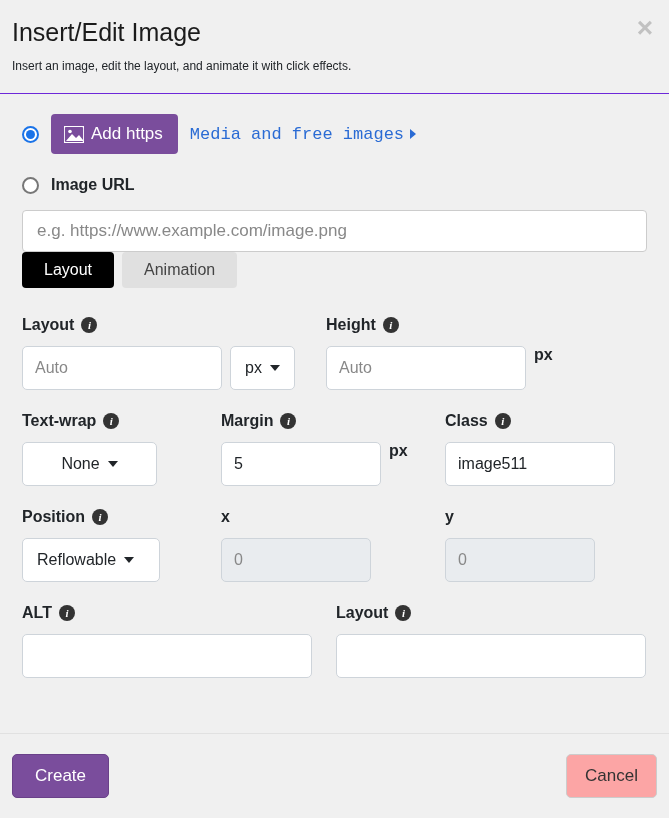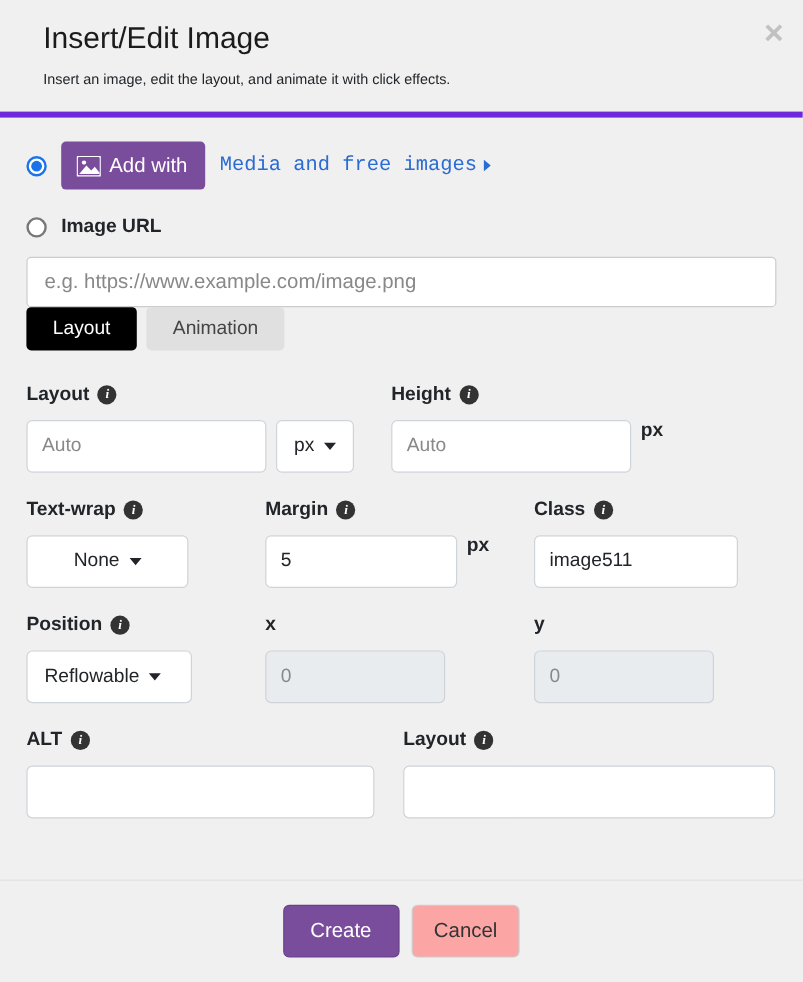--- a/index.html
+++ b/index.html
@@ -13,22 +13,22 @@
     overflow: hidden;
     position: relative;
   }
   .modal {
     background: #f0f0f0;
     width: 669px;
     height: 818px;
     position: relative;
   }
   .modal-header {
-    padding: 18px 22px 20px 36px;
-    border-bottom: 5px solid #6d28d9;
+    padding: 18px 22px 20px 12px;
+    border-bottom: 1px solid #6d28d9;
     position: relative;
   }
   .modal-title {
     font-size: 25px;
     font-weight: 400;
     margin: 0 0 12px 0;
     color: #1b1b1b;
   }
   .modal-subtitle {
     font-size: 12px;
@@ -208,27 +208,27 @@
     border-top: 6px solid #212529;
     display: inline-block;
   }
   .unit {
     font-size: 16px;
     font-weight: 700;
     color: #212529;
   }
   .modal-footer {
     border-top: 1px solid #e1e1e1;
-    padding: 20px 23px;
+    padding: 20px 12px;
     position: absolute;
     bottom: 0;
     left: 0;
     right: 0;
     display: flex;
-    justify-content: center;
+    justify-content: space-between;
     gap: 10px;
   }
   .btn-primary {
     background: #7a4d9c;
     color: #fff;
     border: 1px solid #6a4189;
     border-radius: 5px;
     padding: 11px 22px;
     font-size: 17px;
     font-weight: 500;
@@ -264,21 +264,21 @@
         <span class="radio-dot"></span>
       </span>
       <button class="btn-purple">
         <span>
           <svg width="20" height="17" viewBox="0 0 20 17">
             <rect x="0" y="0" width="20" height="17" rx="2" fill="none" stroke="#fff" stroke-width="1.8"></rect>
             <circle cx="6" cy="5.5" r="1.8" fill="#fff"></circle>
             <path d="M2 15 L8 8 L12 12 L15 9 L19 14 L19 15 Z" fill="#fff"></path>
           </svg>
         </span>
-        <span>Add with</span>
+        <span>Add https</span>
       </button>
       <span class="link-blue">
         <span>Media and free images</span>
         <span>
           <svg width="6" height="10" viewBox="0 0 6 10">
               <path d="M0 0 L6 5 L0 10 Z" fill="#2a6bd4"></path>
             </svg>
         </span>
       </span>
     </div>

